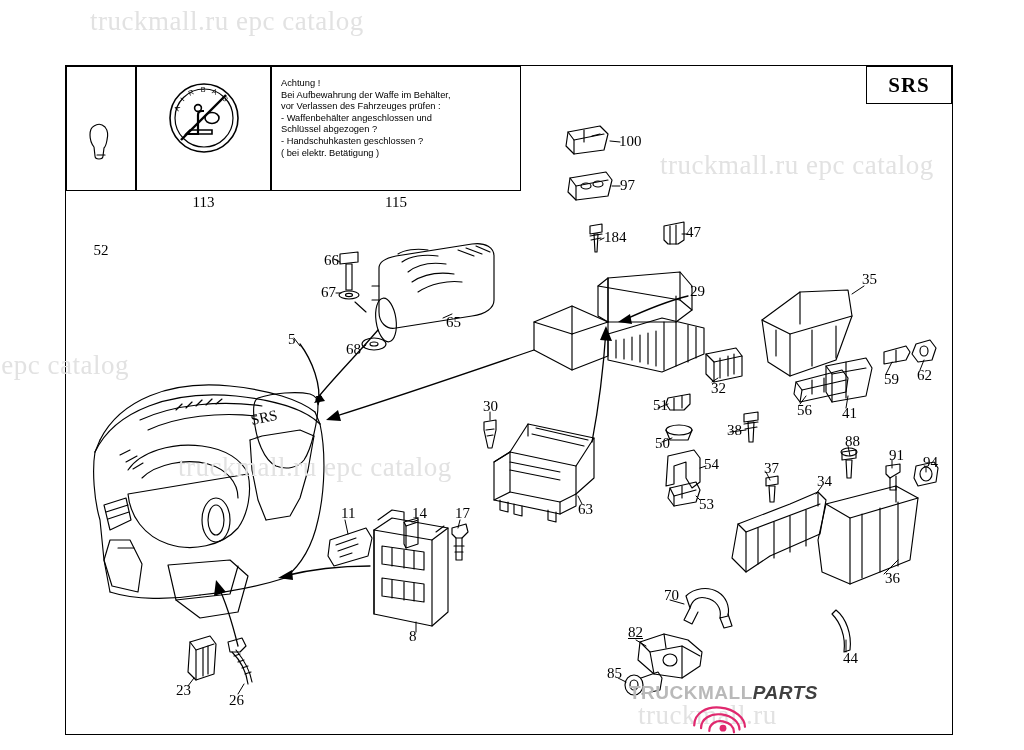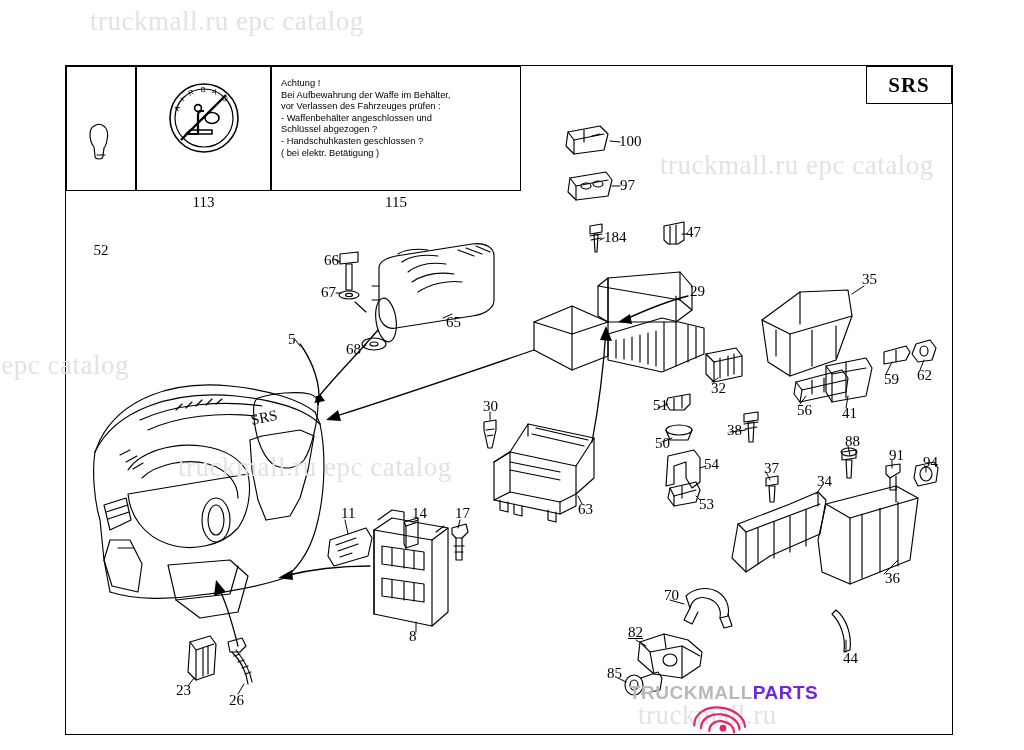--- a/index.html
+++ b/index.html
@@ -127,21 +127,21 @@
   }
   #logo .logo-text {
     position: absolute;
     left: 0; top: 6px;
     font-family: "Liberation Sans", sans-serif;
     font-size: 19px;
     font-weight: bold;
     letter-spacing: 0.5px;
     color: #b9b9b9;
   }
-  #logo .logo-text b { color: #6d28d9; }
+  #logo .logo-text b { color: #404040; font-style: italic; }
 </style>
 </head>
 <body>
 
 <div id="page">
 
   <div class="wm-layer">
     <div class="wm" style="left:90px;  top:6px;">truckmall.ru epc catalog</div>
     <div class="wm" style="left:660px; top:150px;">truckmall.ru epc catalog</div>
     <div class="wm" style="left:-14px; top:350px;">l epc catalog</div>

